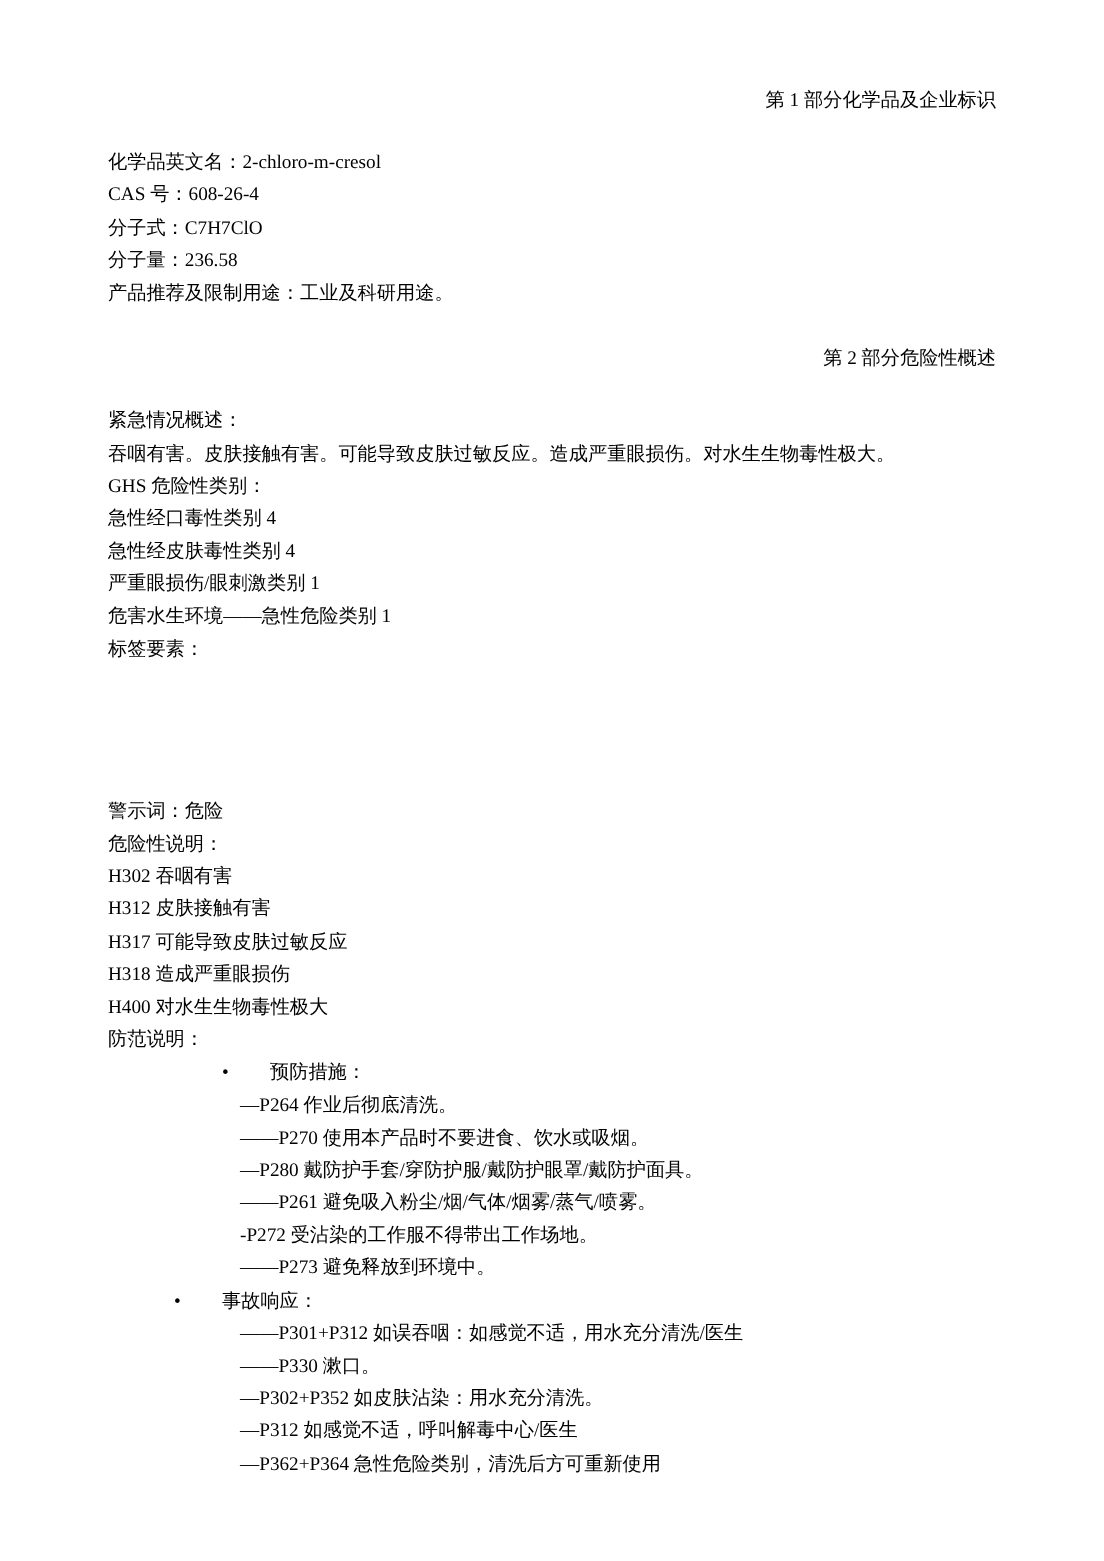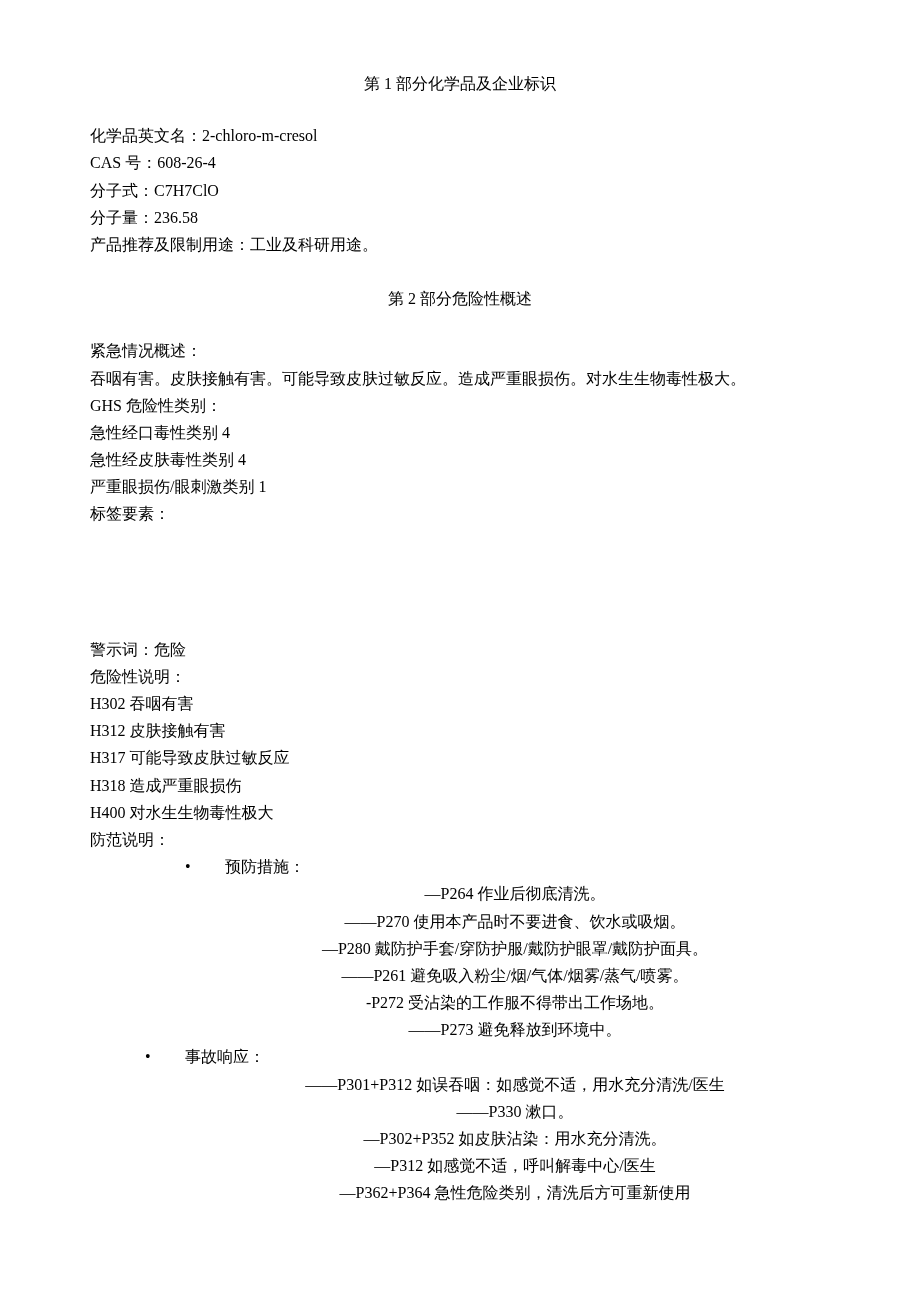--- a/index.html
+++ b/index.html
@@ -9,57 +9,57 @@
       font-size: 16px;
       color: #000;
       background: #fff;
       width: 920px;
       line-height: 1.7;
     }
     .doc {
       padding: 70px 90px 50px 90px;
     }
     .section-title {
-      text-align: center;
+      text-align: right;
       margin: 0 0 25px 0;
     }
     .br {
       height: 27px;
     }
     .bullet-outer {
       display: flex;
       margin-left: 95px;
     }
     .bullet-outer .dot {
       width: 40px;
       text-align: left;
     }
     .bullet-inner {
       margin-left: 110px;
-      text-align: center;
     }
   </style>
 </head>
 <body>
 
 <div class="doc">
   <div class="section-title">第 1 部分化学品及企业标识</div>
   <div>化学品英文名：2-chloro-m-cresol</div>
   <div>CAS 号：608-26-4</div>
   <div>分子式：C7H7ClO</div>
   <div>分子量：236.58</div>
   <div>产品推荐及限制用途：工业及科研用途。</div>
   <div class="br"></div>
   <div class="section-title">第 2 部分危险性概述</div>
   <div>紧急情况概述：</div>
   <div>吞咽有害。皮肤接触有害。可能导致皮肤过敏反应。造成严重眼损伤。对水生生物毒性极大。</div>
   <div>GHS 危险性类别：</div>
   <div>急性经口毒性类别 4</div>
   <div>急性经皮肤毒性类别 4</div>
   <div>严重眼损伤/眼刺激类别 1</div>
+  <div>危害水生环境——急性危险类别 1</div>
   <div>标签要素：</div>
   <div class="br"></div>
   <div class="br"></div>
   <div class="br"></div>
   <div class="br"></div>
   <div>警示词：危险</div>
   <div>危险性说明：</div>
   <div>H302 吞咽有害</div>
   <div>H312 皮肤接触有害</div>
   <div>H317 可能导致皮肤过敏反应</div>

